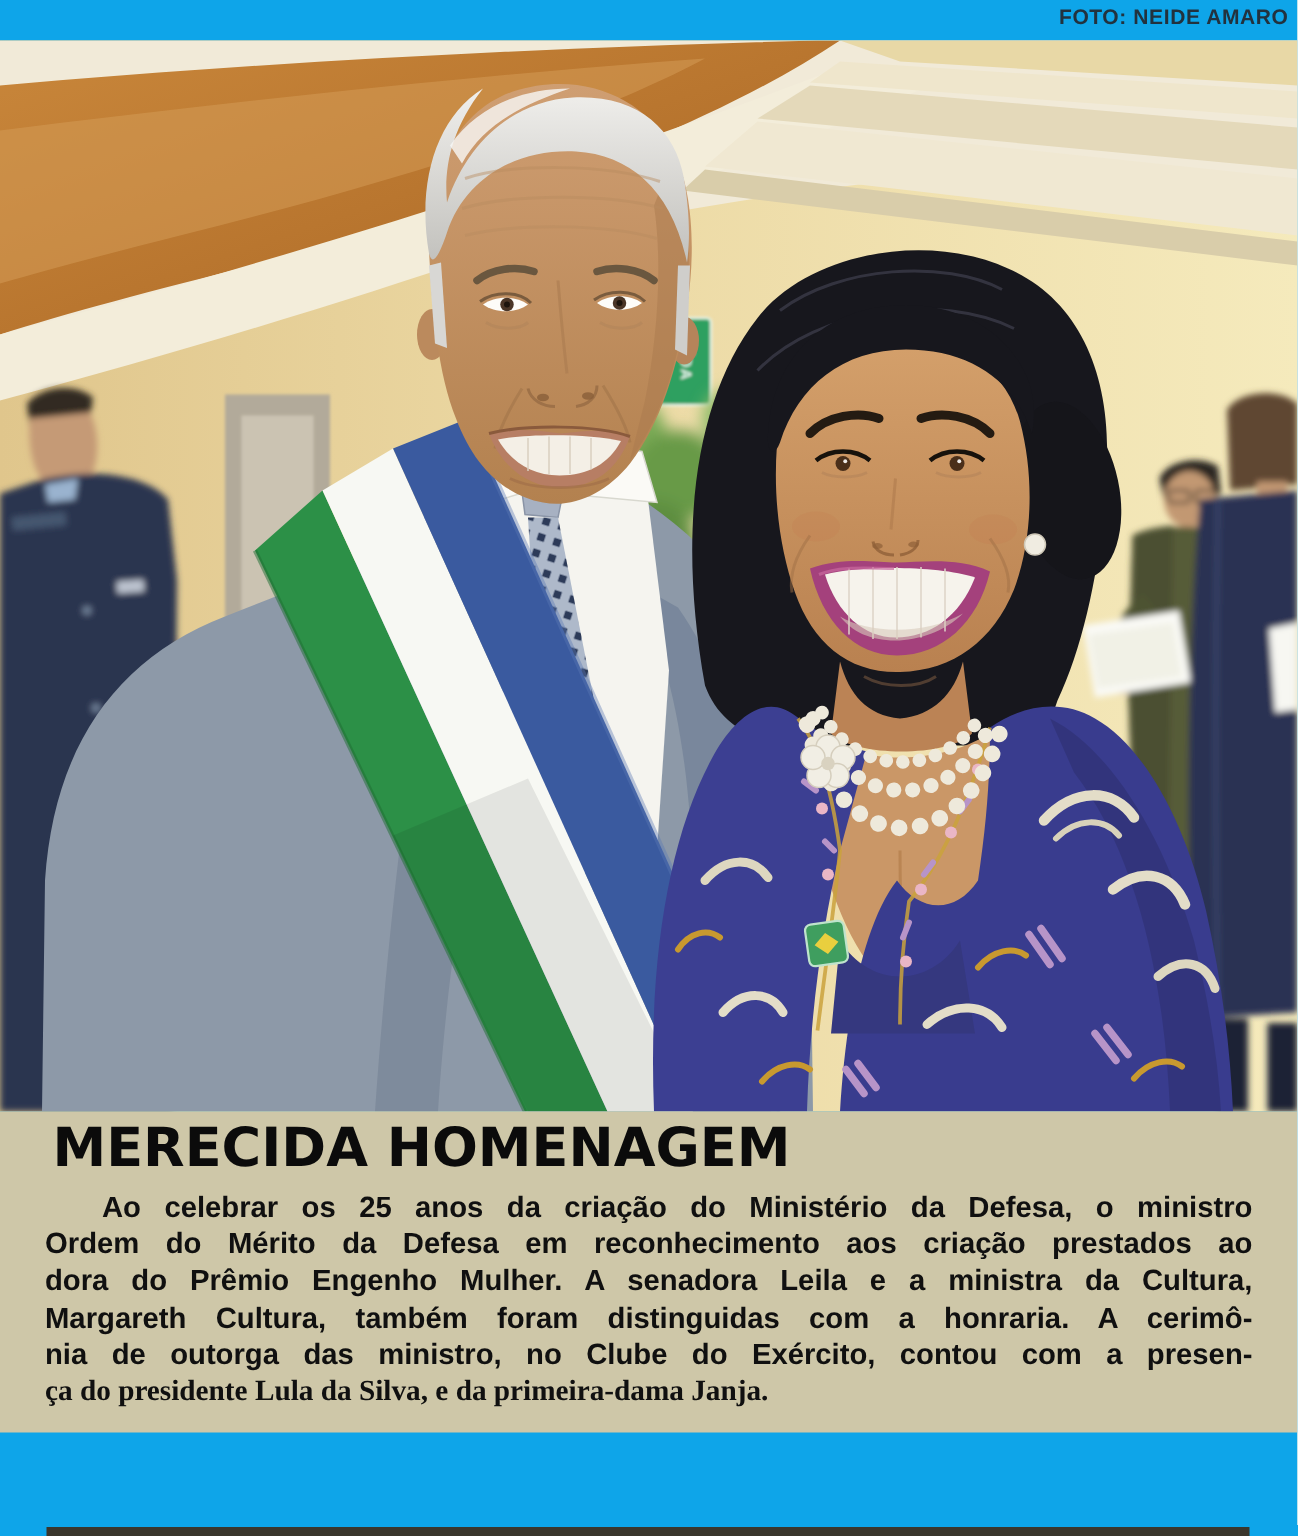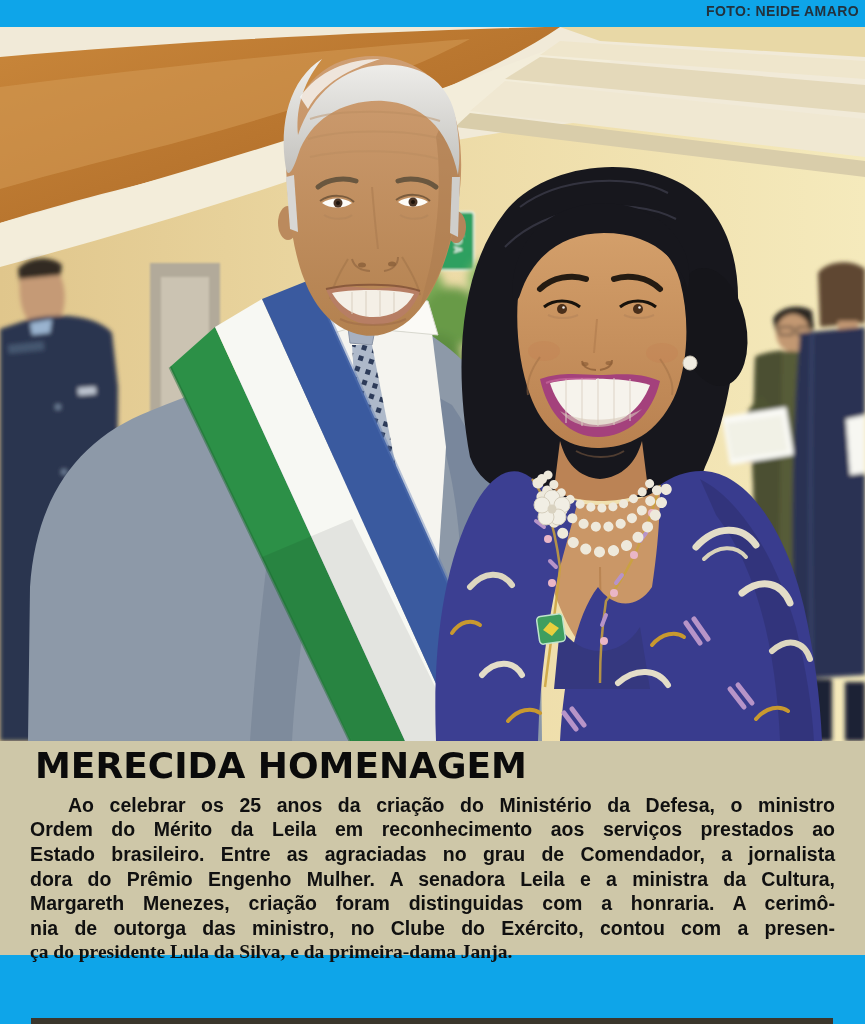--- a/index.html
+++ b/index.html
@@ -291,24 +291,23 @@
           <polygon points="551,595 559,602 551,609 543,602" fill="#e9cf3e"></polygon>
         </g>
       </g>
     </svg>
   </div>
 
   <div class="panel">
     <h1 class="headline">MERECIDA HOMENAGEM</h1>
     <div class="body-text">
         <div class="bline">Ao celebrar os 25 anos da criação do Ministério da Defesa, o ministro</div>
-        <div class="bline">Ordem do Mérito da Leila em reconhecimento aos serviços prestados ao</div>
-        <div class="bline">Estado brasileiro. Entre as agraciadas no grau de Comendador, a jornalista</div>
+        <div class="bline">Ordem do Mérito da Defesa em reconhecimento aos criação prestados ao</div>
         <div class="bline">dora do Prêmio Engenho Mulher. A senadora Leila e a ministra da Cultura,</div>
-        <div class="bline">Margareth Menezes, criação foram distinguidas com a honraria. A cerimô-</div>
+        <div class="bline">Margareth Cultura, também foram distinguidas com a honraria. A cerimô-</div>
         <div class="bline">nia de outorga das ministro, no Clube do Exército, contou com a presen-</div>
         <div class="bline bline-last">ça do presidente Lula da Silva, e da primeira-dama Janja.</div>
       </div>
   </div>
 
   <div class="bottom-bar"></div>
 
 </div>
 
 </body></html>

